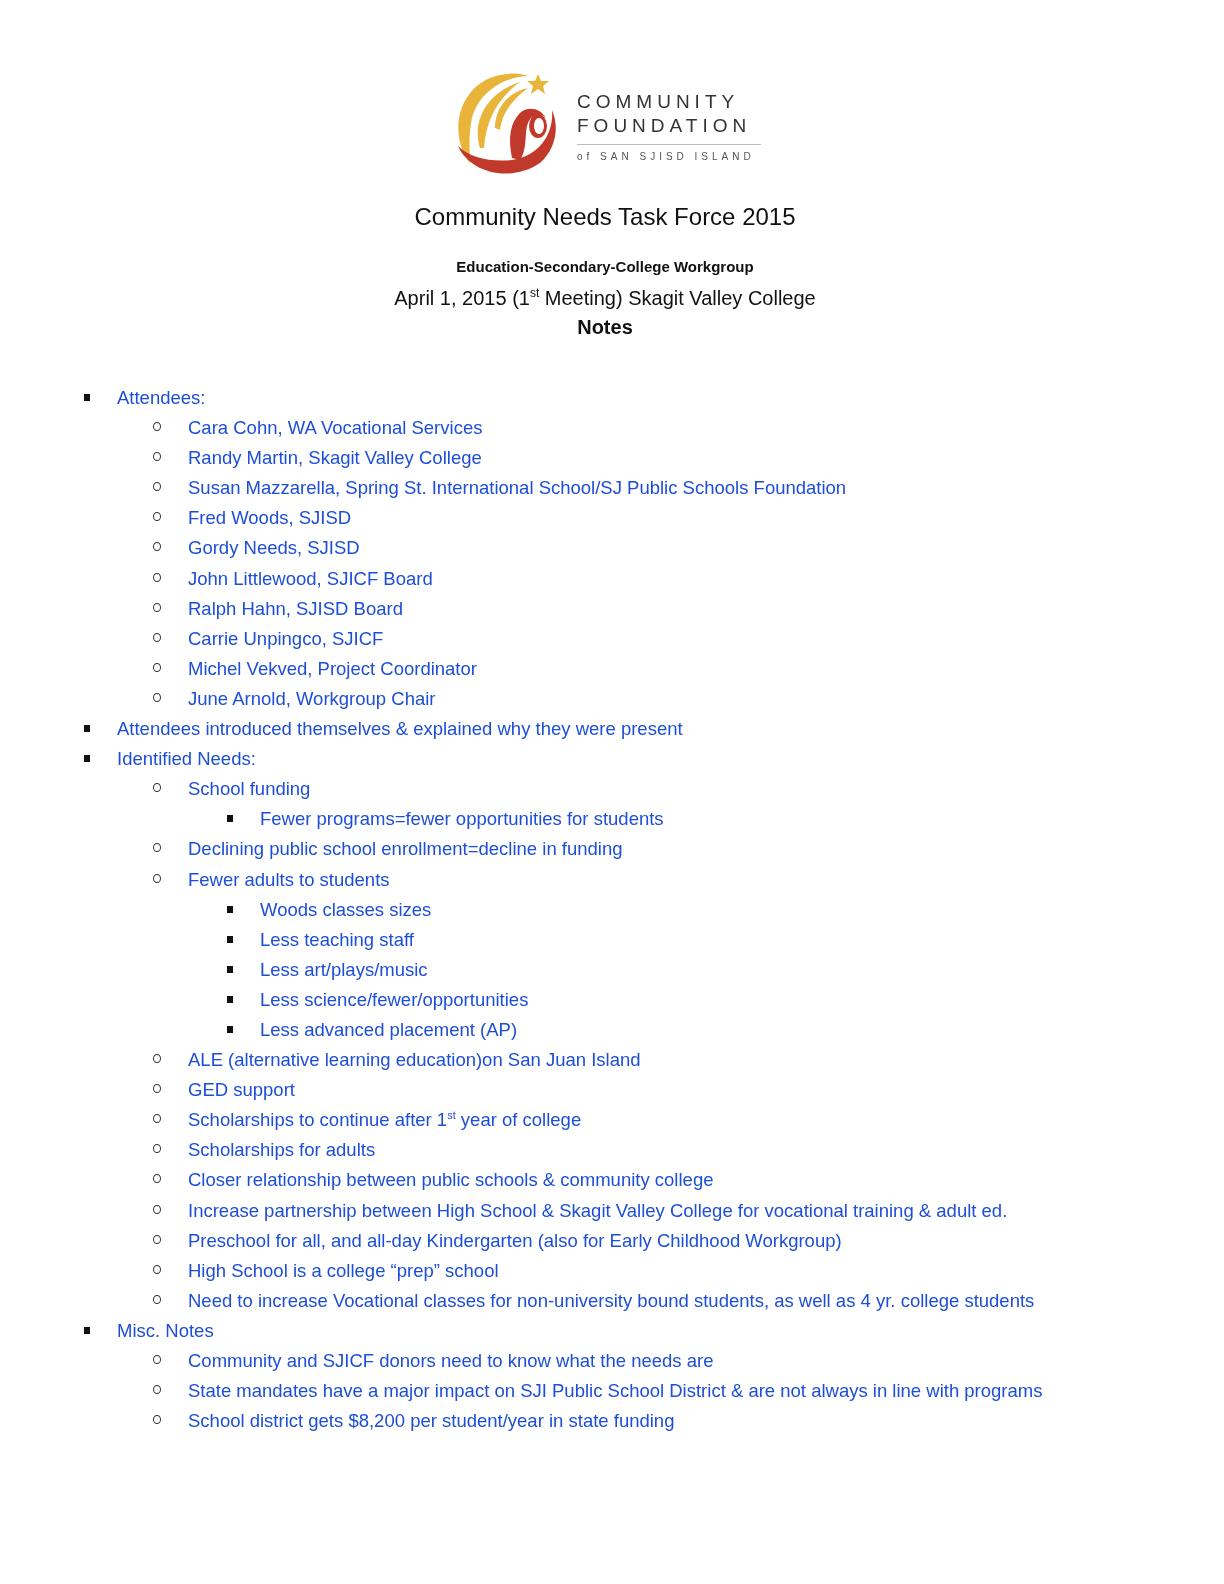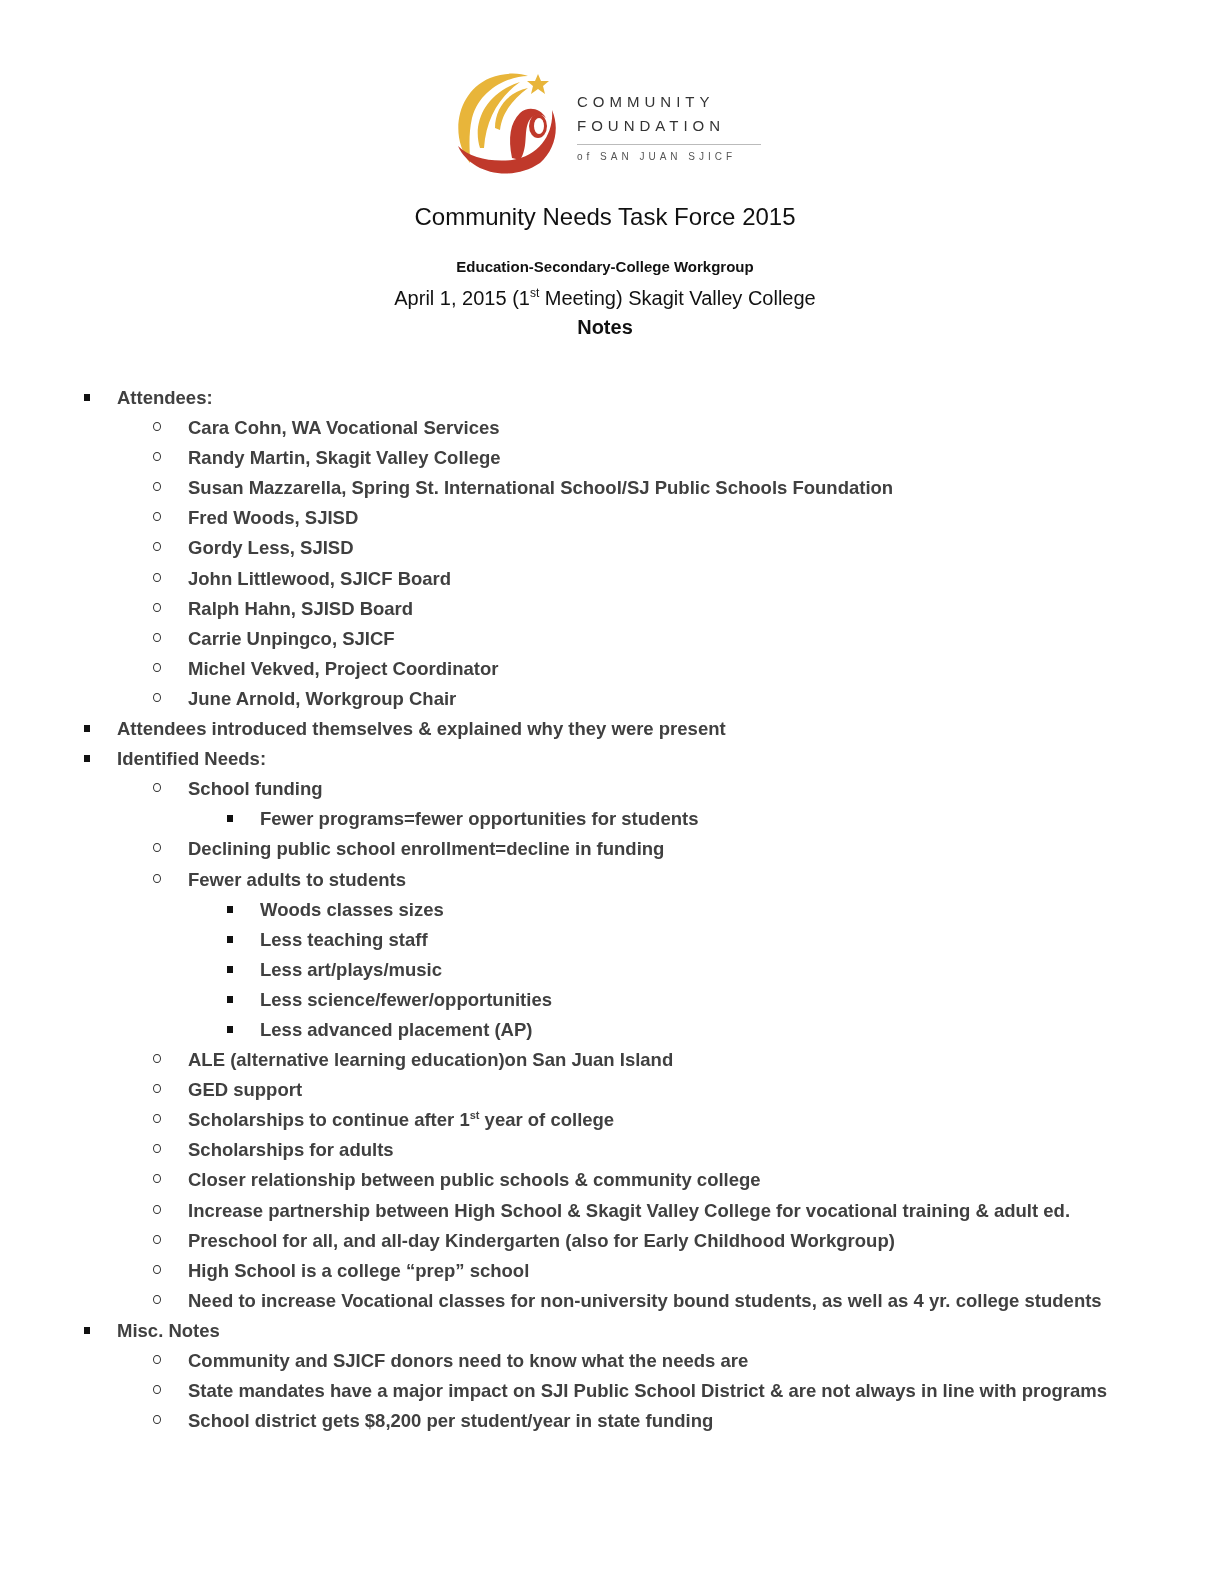--- a/index.html
+++ b/index.html
@@ -1,33 +1,33 @@
 <!DOCTYPE html>
 <html><head>
 <meta charset="utf-8">
 <style>
   html, body { margin: 0; padding: 0; background: #ffffff; }
   body { width: 1224px; height: 1584px; position: relative; overflow: hidden;
          font-family: "Liberation Sans", "DejaVu Sans", sans-serif; color: #111; }
   .logo { position: absolute; left: 450px; top: 68px; width: 320px; height: 115px; }
   .logo-text { position: absolute; left: 127px; top: 22px; }
-  .logo-line1, .logo-line2 { font-size: 15px; letter-spacing: 5px; color: #333; line-height: 24px; }
+  .logo-line1, .logo-line2 { font-size: 19px; letter-spacing: 5px; color: #333; line-height: 24px; }
   .logo-rule { width: 184px; height: 1px; background: #bbb; margin: 6px 0 6px 0; }
   .logo-line3 { font-size: 10px; letter-spacing: 4px; color: #555; }
   .title { position: absolute; left: 0; width: 1210px; top: 203px; text-align: center;
            font-size: 24px; }
   .subtitle { position: absolute; left: 0; width: 1210px; top: 258px; text-align: center;
               font-size: 15px; font-weight: bold; }
   .dateline { position: absolute; left: 0; width: 1210px; top: 287px; text-align: center;
               font-size: 20px; }
   .dateline sup { font-size: 12px; }
   .notes-label { position: absolute; left: 0; width: 1210px; top: 316px; text-align: center;
                  font-size: 20px; font-weight: bold; }
   .list { position: absolute; left: 0; top: 384px; width: 1224px; }
-  .row { position: relative; height: 30.1px; font-size: 18.5px; line-height: 28px; white-space: nowrap; color: #404040; font-weight: bold; }
+  .row { position: relative; height: 30.1px; font-size: 18.5px; line-height: 28px; white-space: nowrap; color: #1d4ed8; }
   .row .bullet { position: absolute; }
   .row .txt { position: absolute; }
   .l1 .bullet { left: 84px; top: 10px; width: 6px; height: 7px; background: #111; }
   .l1 .txt { left: 117px; }
   .l2 .bullet { left: 153px; top: 8px; width: 8px; height: 9px; border: 1.4px solid #333; border-radius: 50%; box-sizing: border-box; }
   .l2 .txt { left: 188px; }
   .l3 .bullet { left: 227px; top: 10px; width: 6px; height: 7px; background: #111; }
   .l3 .txt { left: 260px; }
   sup { font-size: 11px; vertical-align: super; line-height: 0; }
 </style>
@@ -42,21 +42,21 @@
     <polygon points="88,6 91,13 99,13 93,18 95,26 88,21 81,26 83,18 77,13 85,13" fill="#e8b53a"></polygon>
     <path d="M8 78 C 20 105, 60 115, 90 95 C 105 82, 110 60, 102 42 C 104 65, 90 88, 62 92 C 40 94, 20 90, 8 78 Z" fill="#c0392b"></path>
     <path d="M62 90 C 58 70, 60 55, 70 45 C 78 38, 90 40, 96 50 C 92 45, 82 45, 78 55 C 74 65, 78 80, 70 92 Z" fill="#c0392b"></path>
     <ellipse cx="88" cy="58" rx="9" ry="12" fill="#c0392b"></ellipse>
     <ellipse cx="89" cy="58" rx="5" ry="8" fill="#ffffff"></ellipse>
   </svg>
   <div class="logo-text">
     <div class="logo-line1">COMMUNITY</div>
     <div class="logo-line2">FOUNDATION</div>
     <div class="logo-rule"></div>
-    <div class="logo-line3">of SAN JUAN SJICF</div>
+    <div class="logo-line3">of SAN SJISD ISLAND</div>
   </div>
 </div>
 
 <div class="title">Community Needs Task Force 2015</div>
 <div class="subtitle">Education-Secondary-College Workgroup</div>
 <div class="dateline"><span>April 1, 2015 (1</span><sup>st</sup><span> Meeting) Skagit Valley College</span></div>
 <div class="notes-label">Notes</div>
 
 <div class="list">
 
@@ -75,21 +75,21 @@
   <div class="row l2">
       <span class="bullet"></span>
       <span class="txt">Susan Mazzarella, Spring St. International School/SJ Public Schools Foundation</span>
     </div>
   <div class="row l2">
       <span class="bullet"></span>
       <span class="txt">Fred Woods, SJISD</span>
     </div>
   <div class="row l2">
       <span class="bullet"></span>
-      <span class="txt">Gordy Less, SJISD</span>
+      <span class="txt">Gordy Needs, SJISD</span>
     </div>
   <div class="row l2">
       <span class="bullet"></span>
       <span class="txt">John Littlewood, SJICF Board</span>
     </div>
   <div class="row l2">
       <span class="bullet"></span>
       <span class="txt">Ralph Hahn, SJISD Board</span>
     </div>
   <div class="row l2">

